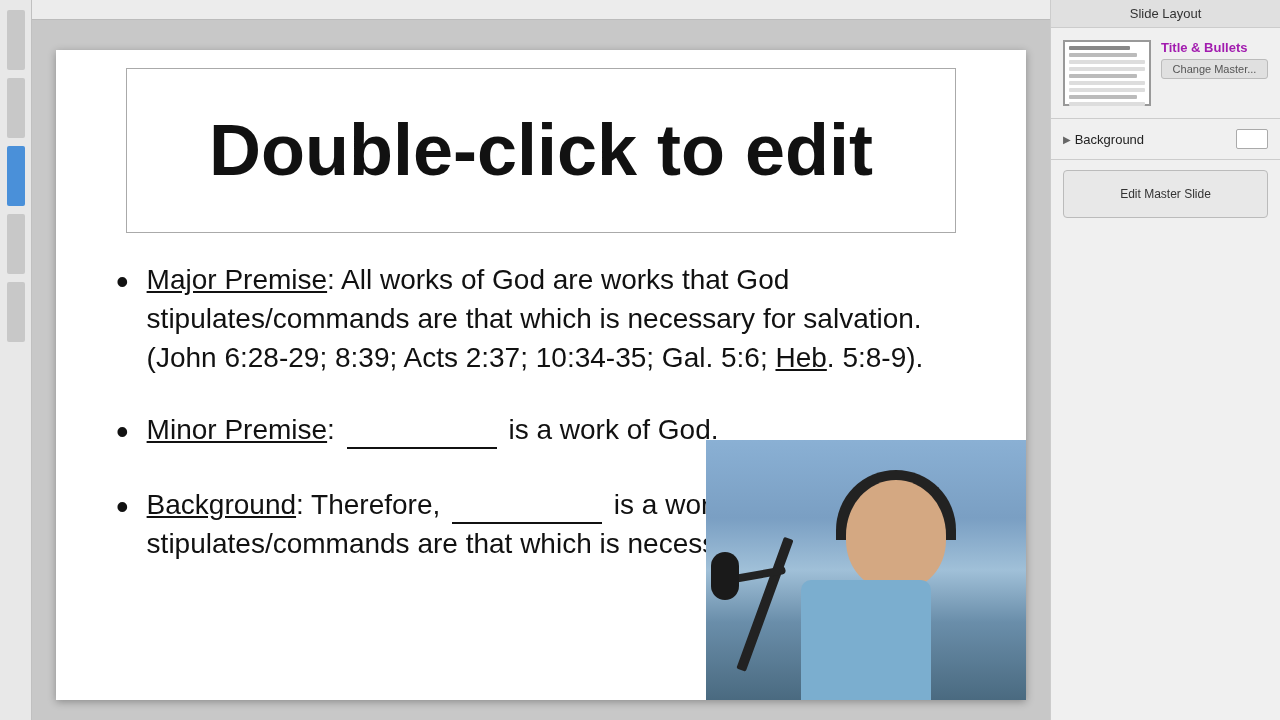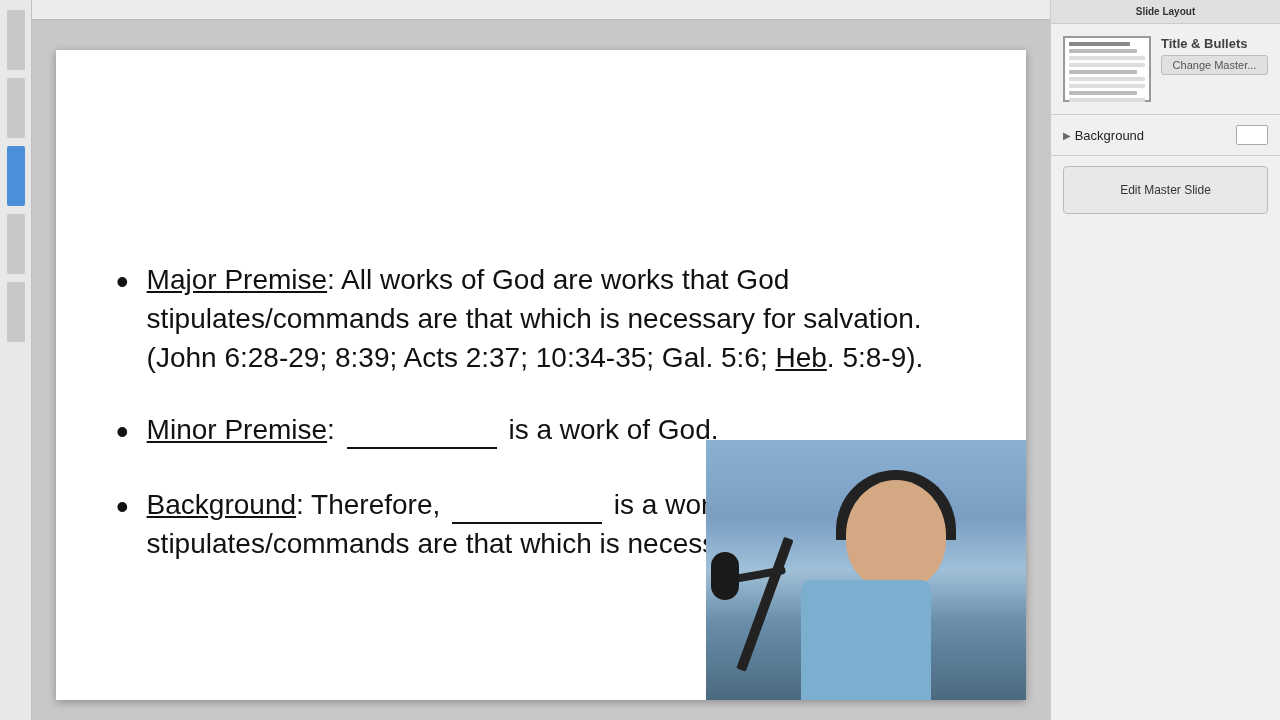--- a/index.html
+++ b/index.html
@@ -203,22 +203,22 @@
       border-left: 1px solid #ccc;
       display: flex;
       flex-direction: column;
       padding: 0;
     }
 
     .panel-header {
       background: #e0e0e0;
       border-bottom: 1px solid #ccc;
       padding: 6px 12px;
-      font-size: 10px;
-      font-weight: 700;
+      font-size: 13px;
+      font-weight: 400;
       color: #333;
       text-align: center;
     }
 
     
     .layout-preview-area {
       padding: 12px;
       display: flex;
       flex-direction: row;
       align-items: flex-start;
@@ -249,21 +249,21 @@
     .layout-info {
       flex: 1;
       display: flex;
       flex-direction: column;
       gap: 4px;
     }
 
     .layout-name {
       font-size: 13px;
       font-weight: 600;
-      color: #404040;
+      color: #a21caf;
     }
 
     .change-master-btn {
       font-size: 11px;
       color: #555;
       background: #e0e0e0;
       border: 1px solid #bbb;
       padding: 3px 6px;
       border-radius: 3px;
       cursor: pointer;
@@ -357,20 +357,23 @@
   <div class="sidebar-tab active"></div>
   <div class="sidebar-tab"></div>
   <div class="sidebar-tab"></div>
 </div>
 
 <div class="main-area">
   <div class="top-bar"></div>
   <div class="slide-wrapper">
     <div class="slide">
 
+      <div class="title-box">
+        <div class="slide-title">Double-click to edit</div>
+      </div>
 
       <div class="content-area">
 
         <div class="bullet-item">
           <span class="bullet-dot">•</span>
           <div class="bullet-text">
             <span class="underline-term">Major Premise</span><span>: All works of God are works that God stipulates/commands are that which is necessary for salvation. (John 6:28-29; 8:39; Acts 2:37; 10:34-35; Gal. 5:6; <span style="text-decoration:underline;">Heb</span>. 5:8-9).</span>
           </div>
         </div>
 

